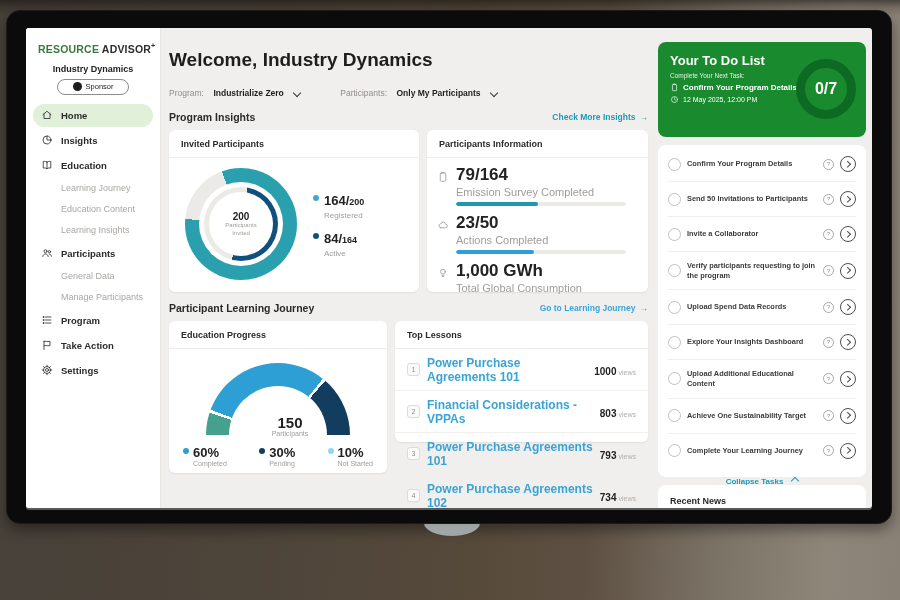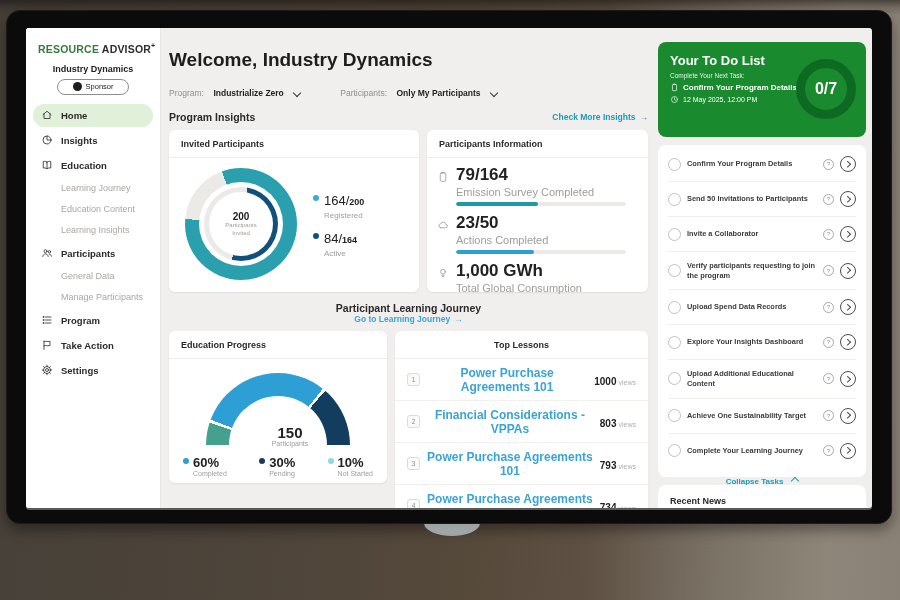--- a/index.html
+++ b/index.html
@@ -57,21 +57,21 @@
   .donut{position:relative;width:112px;height:112px;flex:none;}
   .ring1{position:absolute;inset:0;border-radius:50%;}
   .hole1{position:absolute;inset:14px;border-radius:50%;background:#fff;}
   .ring2{position:absolute;inset:5px;border-radius:50%;}
   .hole2{position:absolute;inset:10px;border-radius:50%;background:#fff;
     display:flex;flex-direction:column;align-items:center;justify-content:center;text-align:center;}
   .dc-val{font-size:10px;font-weight:bold;color:#222;}
   .dc-lab{font-size:6px;color:#a09d99;line-height:1.3;}
   .leg-item{display:flex;align-items:flex-start;gap:5px;margin:9px 0;}
   .leg-dot{width:6px;height:6px;border-radius:50%;margin-top:4px;flex:none;}
-  .leg-num{font-size:13px;font-weight:normal;color:#222;line-height:1;}
+  .leg-num{font-size:13px;font-weight:bold;color:#222;line-height:1;}
   .leg-den{font-size:9px;font-weight:bold;color:#222;}
   .leg-lab{font-size:8px;color:#a09d99;margin-top:2px;}
   
   .card-pinfo{flex:1;height:162px;}
   .pi-body{padding:7px 14px 0 10px;}
   .stat{display:flex;gap:7px;margin-bottom:7px;}
   .stat svg{width:12px;height:12px;stroke:#9b9894;fill:none;stroke-width:1.6;
     stroke-linecap:round;stroke-linejoin:round;margin-top:6px;flex:none;}
   .stat-val{font-size:17px;font-weight:bold;color:#222;}
   .stat-lab{font-size:11px;color:#a09d99;margin:1px 0 4px;}
@@ -85,21 +85,21 @@
     border-radius:98px 98px 0 0;background:#fff;}
   .gauge-center{position:absolute;left:12px;bottom:-2px;width:100%;text-align:center;}
   .gc-val{font-size:15px;font-weight:bold;color:#222;line-height:1;}
   .gc-lab{font-size:7px;color:#a09d99;}
   .ep-legend{display:flex;justify-content:space-between;padding:8px 14px 0;}
   .ep-item{display:flex;gap:4px;}
   .ep-dot{width:6px;height:6px;border-radius:50%;margin-top:2.5px;flex:none;}
   .ep-pct{font-size:13px;font-weight:bold;color:#222;}
   .ep-lab{font-size:7px;color:#a09d99;}
   
-  .card-lessons{flex:1;height:182px;text-align:center;}
+  .card-lessons{flex:1;height:121px;}
   .lesson{display:flex;align-items:center;gap:7px;padding:6.5px 12px;border-bottom:1px solid #f2f0ed;}
   .lesson:last-child{border-bottom:none;}
   .rank{width:11px;height:11px;border:1px solid #dddbd8;border-radius:3px;background:#fafaf8;
     font-size:6.5px;color:#8b8884;display:flex;align-items:center;justify-content:center;flex:none;}
   .l-title{flex:1;font-size:12px;font-weight:bold;color:#3aa4d6;cursor:pointer;}
   .l-views{font-size:10px;font-weight:bold;color:#222;}
   .l-suffix{font-size:7px;color:#b1aeaa;margin-left:2px;}
   
   .right{width:214px;flex:none;box-sizing:border-box;padding:14px 6px 0 0;display:flex;
     flex-direction:column;gap:8px;overflow:hidden;}
@@ -315,21 +315,21 @@
                 </svg>
               <div>
                 <div class="stat-val">1,000 GWh</div>
                 <div class="stat-lab">Total Global Consumption</div>
               </div>
             </div>
           </div>
         </div>
       </div>
 
-      <div class="sec-row" style="margin-top:10px;flex-direction:column;">
+      <div class="sec-row" style="margin-top:10px;">
         <span class="sec-title">Participant Learning Journey</span>
         <span class="lnk blue">
           <span>Go to Learning Journey</span>
           <span>→</span>
         </span>
       </div>
 
       <div class="cards">
 
         <div class="card card-eduprog">

